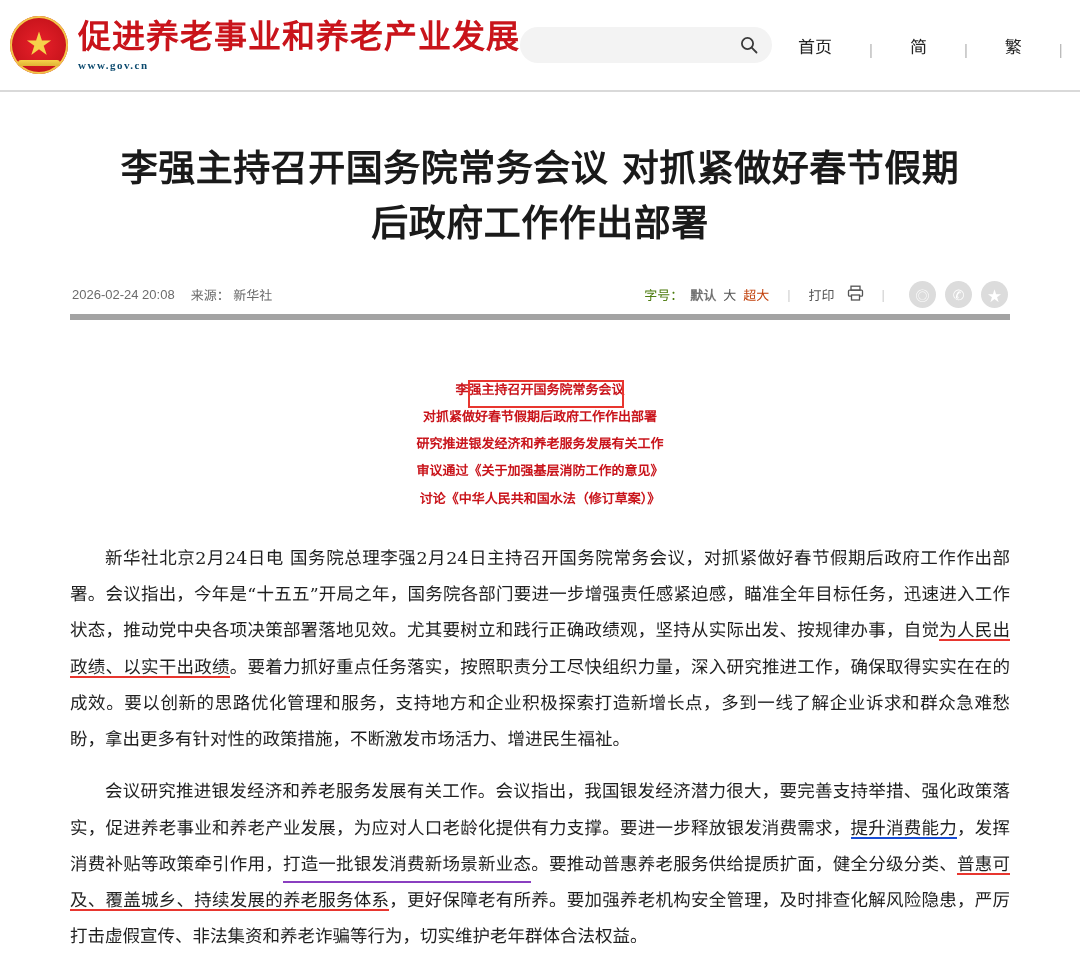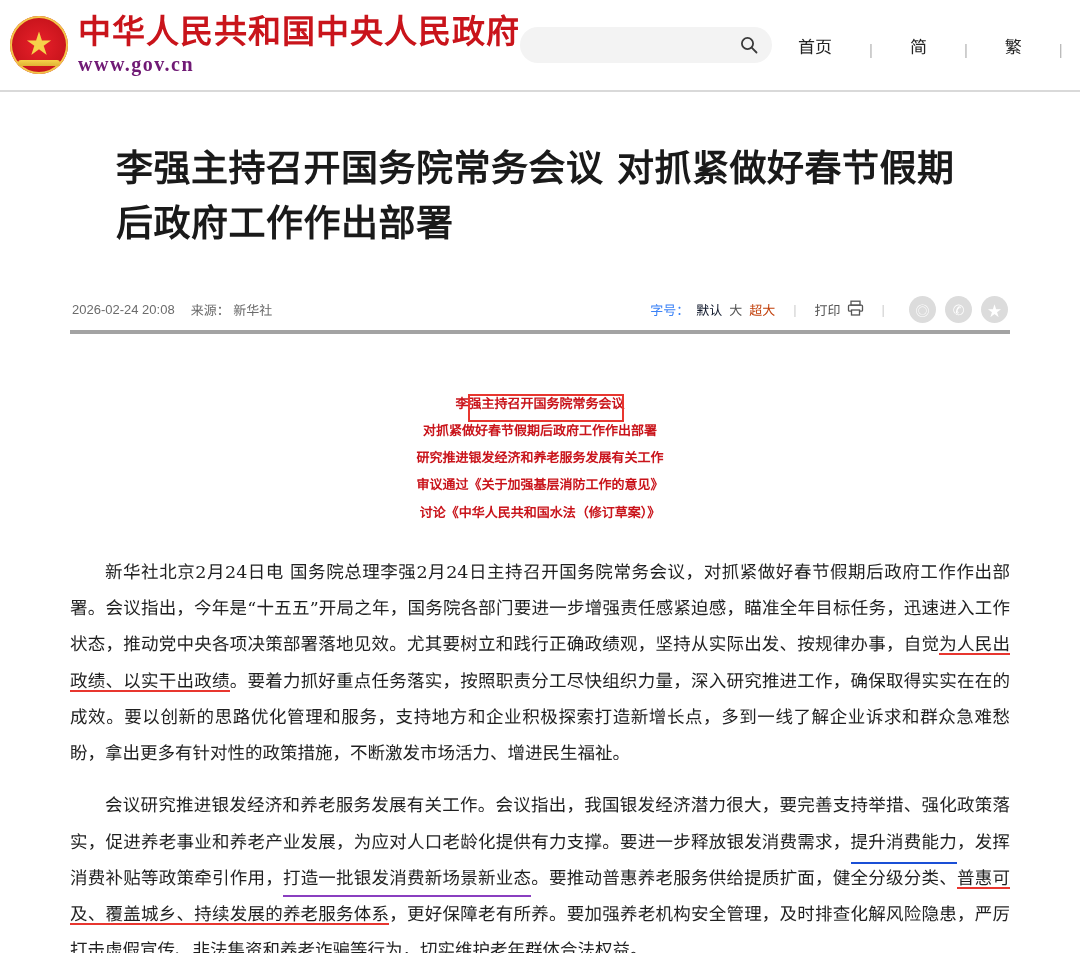--- a/index.html
+++ b/index.html
@@ -58,23 +58,23 @@
     font-family: "DejaVu Sans", sans-serif;
     font-size: 33px;
     font-weight: bold;
     color: #c9141b;
     letter-spacing: 1px;
     line-height: 1.1;
     white-space: nowrap;
   }
   .brand-sub {
     font-family: "Liberation Serif", serif;
-    font-size: 20px;
+    font-size: 11px;
     font-weight: bold;
-    color: #701a75;
+    color: #0c4a6e;
     letter-spacing: 1.5px;
     margin-top: 3px;
   }
 
   .search-wrap {
     margin-left: auto;
     display: flex;
     align-items: center;
   }
   .search-box {
@@ -121,51 +121,51 @@
     margin: 0 auto;
     padding-top: 50px;
     box-sizing: border-box;
   }
   .headline {
     font-family: "DejaVu Sans", sans-serif;
     font-size: 37px;
     font-weight: bold;
     color: #1a1a1a;
     line-height: 1.48;
-    text-align: left;
+    text-align: center;
     margin: 0 46px;
     letter-spacing: 0.5px;
   }
 
   .meta-bar {
-    margin-top: 48px;
+    margin-top: 34px;
     padding: 0 2px 10px 2px;
     display: flex;
     align-items: center;
     font-size: 13px;
     color: #6b6b6b;
-    border-bottom: 4px solid #a3a3a3;
+    border-bottom: 6px solid #a3a3a3;
     position: relative;
     height: 34px;
     box-sizing: border-box;
   }
   .meta-left { display: flex; align-items: center; gap: 16px; }
   .meta-right {
     margin-left: auto;
     display: flex;
     align-items: center;
     gap: 12px;
   }
   .fontsize-group { display: flex; align-items: baseline; gap: 7px; }
-  .fs-label { color: #3b82f6; text-align: right; }
-  .fs-default { color: #0f172a; font-weight: normal; }
+  .fs-label { color: #4d7c0f; text-align: right; }
+  .fs-default { color: #737373; font-weight: bold; }
   .fs-big { color: #555; }
   .fs-huge { color: #c2410c; }
   .meta-divider { color: #cfcfcf; padding: 0 6px; }
-  .print-group { display: flex; align-items: center; gap: 6px; color: #555; }
+  .print-group { display: flex; align-items: center; gap: 12px; color: #555; }
   .share-icons { display: flex; align-items: center; gap: 9px; margin-left: 6px; }
   .share-dot {
     width: 27px; height: 27px; border-radius: 50%;
     background: #d9d9d9;
     display: flex; align-items: center; justify-content: center;
     color: #fff; font-size: 14px;
   }
   .share-dot.weibo { background: #dcdcdc; color: #fff; }
   .share-dot.wechat { background: #dcdcdc; }
   .share-dot.fav { background: #dcdcdc; }
@@ -208,30 +208,30 @@
   .u-red {
     background: linear-gradient(to top, #e8362f 0%, #e8362f 2px, transparent 2px);
     padding-bottom: 1px;
   }
   .u-purple {
     background: linear-gradient(to top, #8a3fc0 0%, #8a3fc0 2px, transparent 2px);
     padding-bottom: 9px;
   }
   .u-blue {
     background: linear-gradient(to top, #1a4fd6 0%, #1a4fd6 2px, transparent 2px);
-    padding-bottom: 12px;
+    padding-bottom: 1px;
   }
 </style>
 </head>
 <body>
 
 <div class="site-header">
   <div class="emblem"></div>
   <div class="brand-block">
-    <div class="brand-title">中华人民共和国中央人民政府</div>
+    <div class="brand-title">促进养老事业和养老产业发展</div>
     <div class="brand-sub">www.gov.cn</div>
   </div>
 
   <div class="search-wrap">
     <div class="search-box">
       <input class="search-input" type="text" placeholder="" style="">
       <span class="search-icon">
         <svg width="20" height="20" viewBox="0 0 20 20" fill="none" stroke="#3a3a3a" stroke-width="1.8">
           <circle cx="8.5" cy="8.5" r="5.6"></circle>
           <line x1="12.7" y1="12.7" x2="17.5" y2="17.5" stroke-linecap="round"></line>

